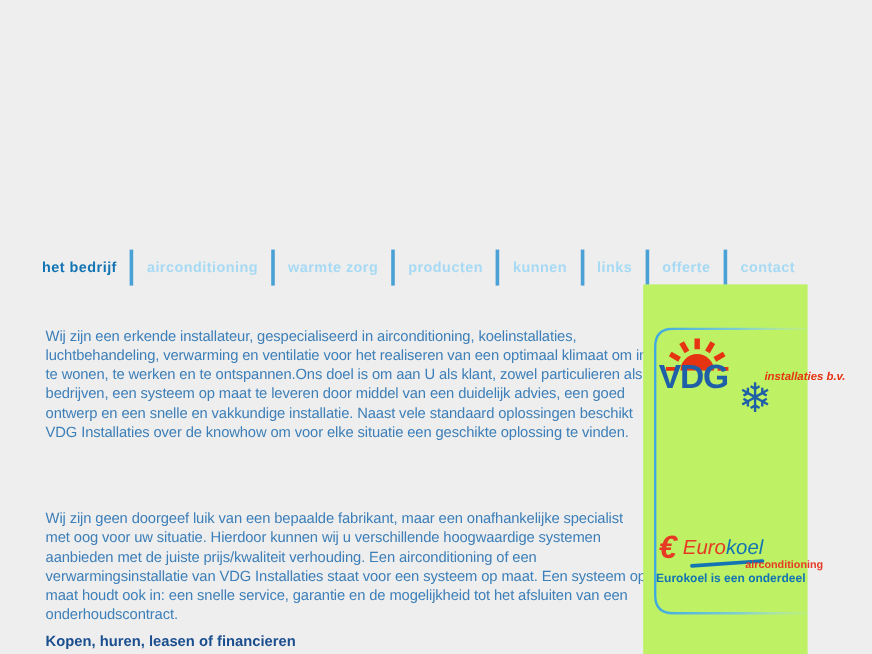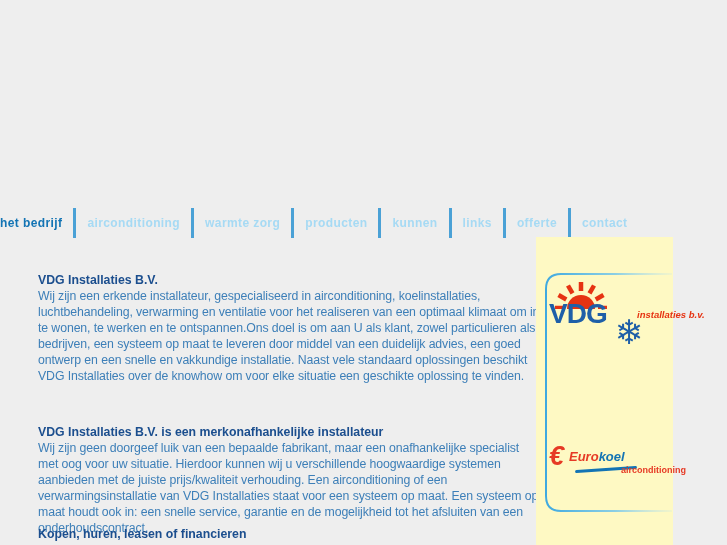--- a/index.html
+++ b/index.html
@@ -4,21 +4,21 @@
 <style>
   html,body{margin:0;padding:0;}
   body{
     width:727px;height:545px;position:relative;overflow:hidden;
     background:#eeeeee;
     font-family:"Liberation Sans", sans-serif;
   }
   
   .navbar{
     position:absolute;left:0;top:207px;width:727px;height:32px;
-    display:flex;align-items:center;box-sizing:border-box;
+    display:flex;align-items:center;padding-left:35px;box-sizing:border-box;
   }
   .nav-item{
     font-size:12px;font-weight:bold;letter-spacing:.4px;
     color:#a6daf4;text-decoration:none;padding:0 11px;cursor:pointer;
     white-space:nowrap;
   }
   .nav-item:first-child{padding-left:0;}
   .nav-item.active{color:#1374b4;}
   .nav-sep{width:3px;height:30px;background:#4aa1d6;flex:0 0 auto;}
   
@@ -28,21 +28,21 @@
     font-size:12.3px;font-weight:bold;color:#1b4e8e;
     line-height:16px;margin:0;
   }
   .sec-par{
     font-size:12.3px;color:#3d7fb8;line-height:16px;margin:0;
     letter-spacing:-0.1px;
   }
   
   .sidebar-panel{
     position:absolute;left:536px;top:237px;width:137px;height:308px;
-    background:#fef9c3;
+    background:#bef264;
   }
   .logo-frame{
     position:absolute;left:9px;top:36px;width:128px;height:240px;
   }
   .frame-svg{position:absolute;left:0;top:0;}
   
   .vdg-logo{position:absolute;left:0;top:0;width:128px;height:90px;}
   .sun-icon{position:absolute;left:6px;top:8px;}
   .vdg-wordmark{
     position:absolute;left:4px;top:25px;
@@ -61,21 +61,21 @@
   }
   
   .eurokoel-logo{position:absolute;left:0;top:168px;width:128px;height:36px;}
   .euro-emblem{
     position:absolute;left:4px;top:2px;
     font-size:27px;font-weight:bold;font-style:italic;color:#e63a25;
     line-height:27px;
   }
   .eurokoel-wordmark{
     position:absolute;left:24px;top:6px;
-    font-size:13px;font-weight:bold;font-style:italic;line-height:19px;
+    font-size:17px;font-weight:normal;font-style:italic;line-height:19px;
     white-space:nowrap;
   }
   .euro-part{color:#e63a25;}
   .koel-part{color:#1374b4;}
   .eurokoel-swoosh{
     position:absolute;left:30px;top:27px;width:62px;height:2.5px;
     background:#1374b4;transform:rotate(-4deg);border-radius:2px;
   }
   .airco-label{
     position:absolute;left:76px;top:24px;
@@ -101,26 +101,24 @@
   <a class="nav-item">kunnen</a>
   <div class="nav-sep"></div>
   <a class="nav-item">links</a>
   <div class="nav-sep"></div>
   <a class="nav-item">offerte</a>
   <div class="nav-sep"></div>
   <a class="nav-item">contact</a>
 </nav>
 
 <section class="content sec1">
-  <h2 class="sec-heading">VDG Installaties B.V.</h2>
   <p class="sec-par">Wij zijn een erkende installateur, gespecialiseerd in airconditioning, koelinstallaties, luchtbehandeling, verwarming en ventilatie voor het realiseren van een optimaal klimaat om in te wonen, te werken en te ontspannen.Ons doel is om aan U als klant, zowel particulieren als bedrijven, een systeem op maat te leveren door middel van een duidelijk advies, een goed ontwerp en een snelle en vakkundige installatie. Naast vele standaard oplossingen beschikt VDG Installaties over de knowhow om voor elke situatie een geschikte oplossing te vinden.</p>
 </section>
 
 <section class="content sec2">
-  <h2 class="sec-heading">VDG Installaties B.V. is een merkonafhankelijke installateur</h2>
   <p class="sec-par">Wij zijn geen doorgeef luik van een bepaalde fabrikant, maar een onafhankelijke specialist met oog voor uw situatie. Hierdoor kunnen wij u verschillende hoogwaardige systemen aanbieden met de juiste prijs/kwaliteit verhouding. Een airconditioning of een verwarmingsinstallatie van VDG Installaties staat voor een systeem op maat. Een systeem op maat houdt ook in: een snelle service, garantie en de mogelijkheid tot het afsluiten van een onderhoudscontract.</p>
 </section>
 
 <section class="content sec3">
   <h2 class="sec-heading">Kopen, huren, leasen of financieren</h2>
 </section>
 
 <aside class="sidebar-panel">
   <div class="logo-frame">
 
@@ -154,16 +152,17 @@
     </div>
 
     <div class="eurokoel-logo">
       <div class="euro-emblem">€</div>
       <div class="eurokoel-wordmark"><span class="euro-part">Euro</span><span class="koel-part">koel</span></div>
       <div class="eurokoel-swoosh"></div>
       <div class="airco-label">airconditioning</div>
     </div>
 
     <div class="eurokoel-caption">
+      <div>Eurokoel is een onderdeel</div>
     </div>
 
   </div>
 </aside>
 
 </body></html>

